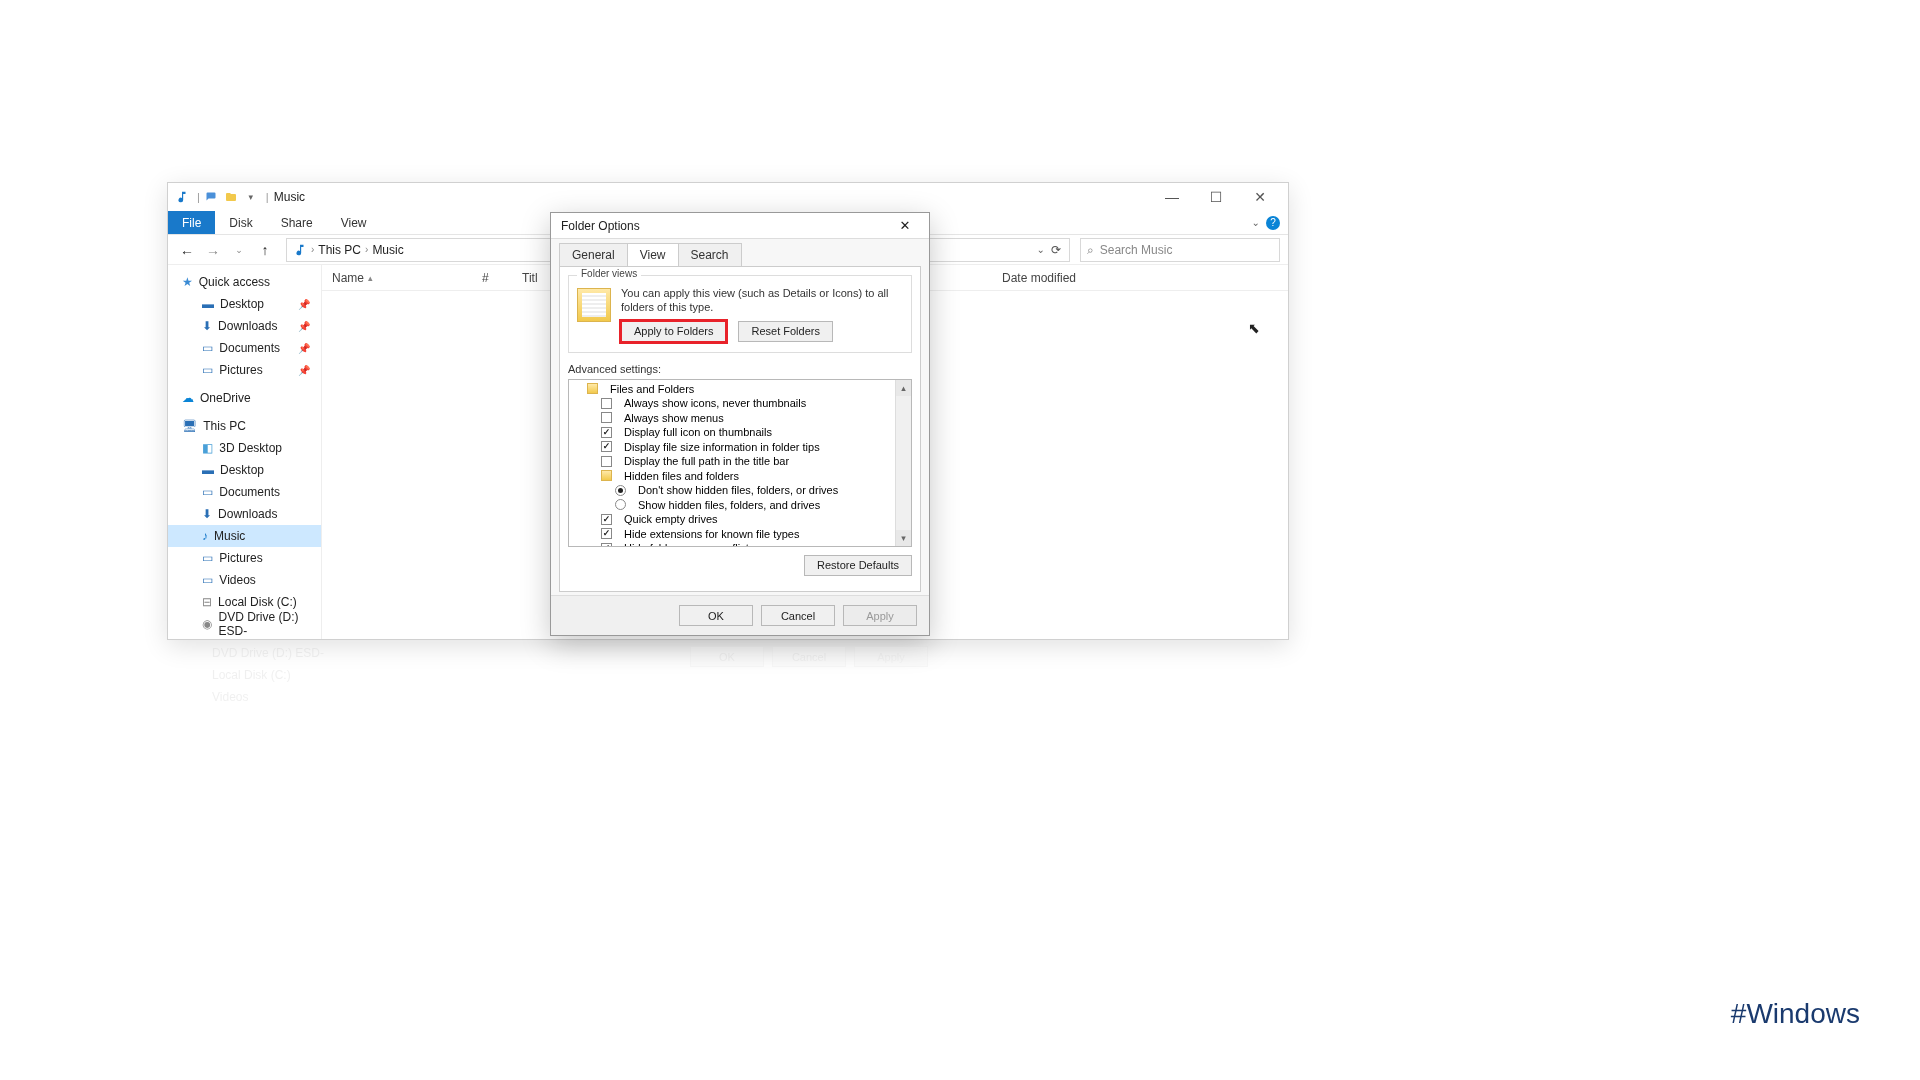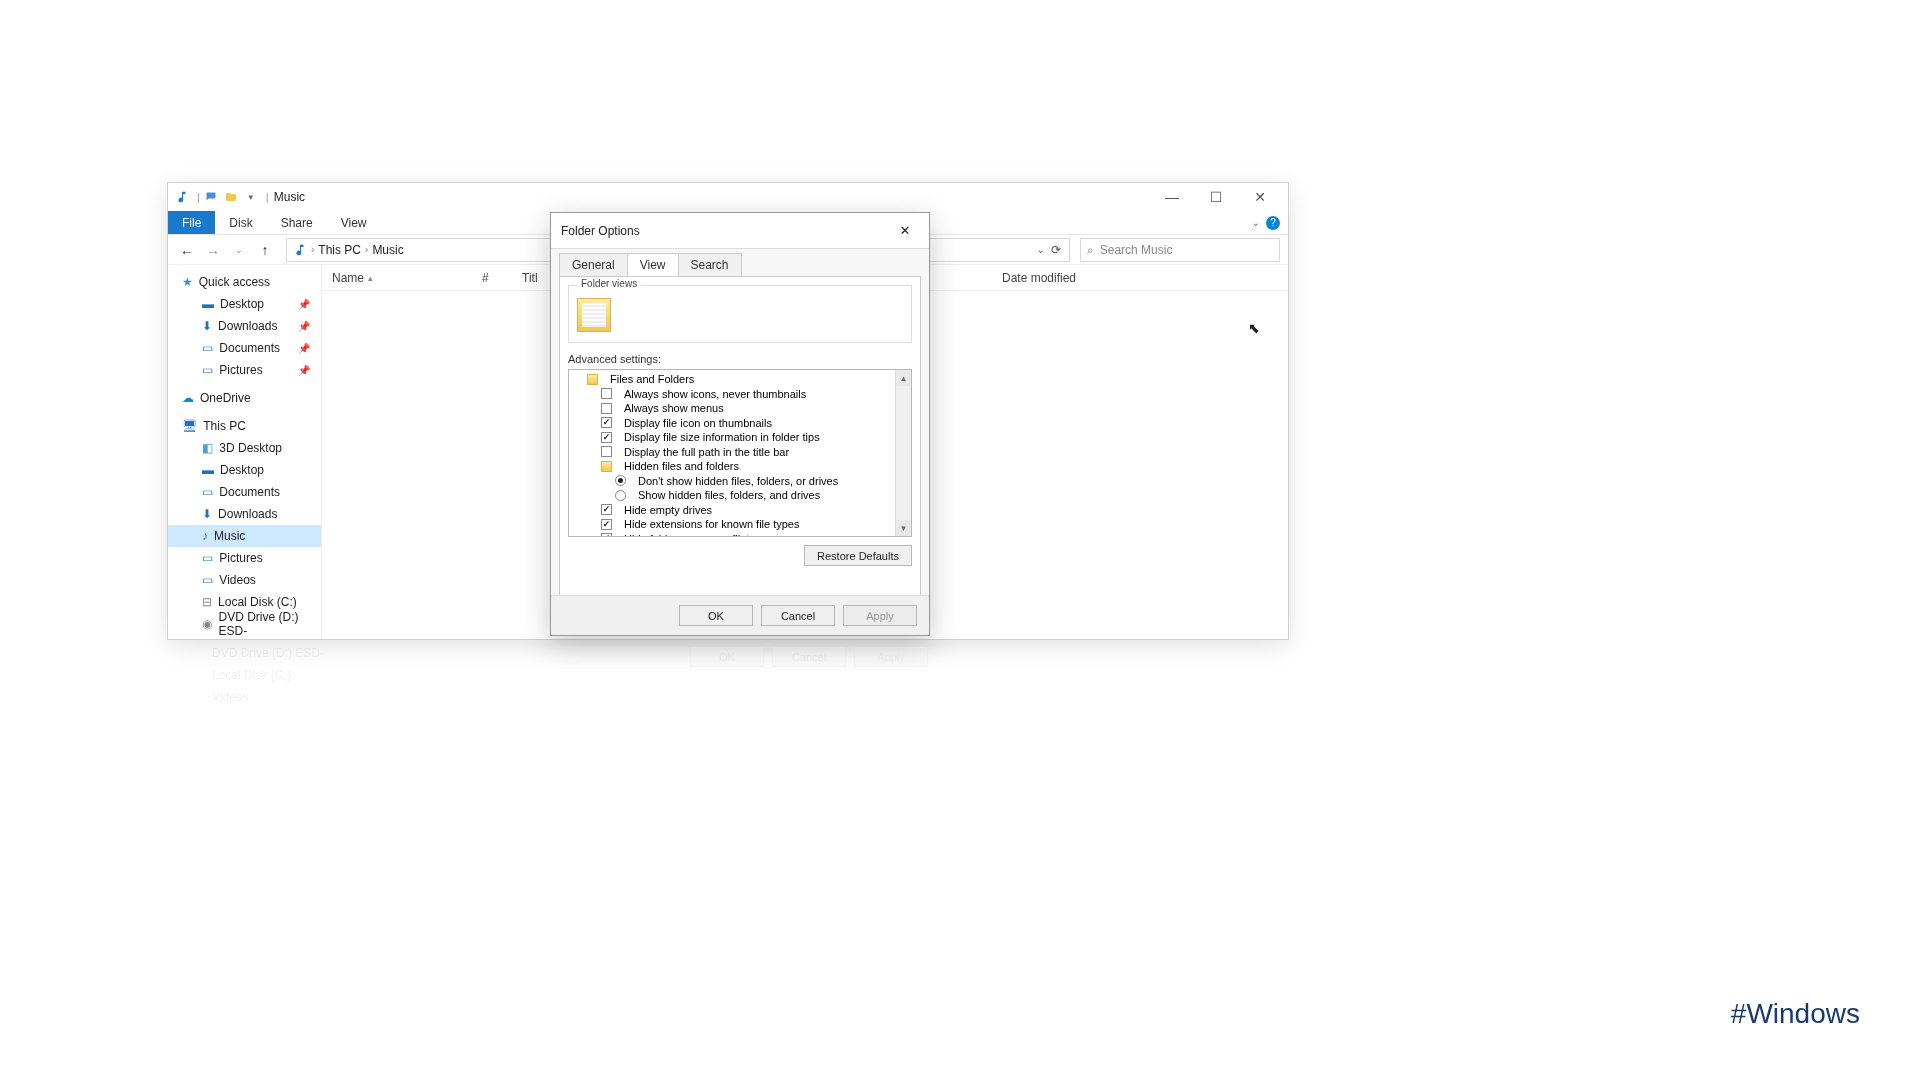--- a/index.html
+++ b/index.html
@@ -59,21 +59,21 @@
 
 
 .dialog {
   position:absolute;
   left:550px; top:212px;
   width:380px; height:424px;
   background:#f7f7f7;
   border:1px solid #999;
   box-shadow: 0 8px 28px rgba(0,0,0,0.22);
 }
-.dlg-title{height:36px;display:flex;align-items:center;padding:0 10px;font-size:12px;color:#222;background:#fff;border-bottom:1px solid #ddd;text-align:center;}
+.dlg-title{height:26px;display:flex;align-items:center;padding:0 10px;font-size:12px;color:#222;background:#fff;border-bottom:1px solid #ddd;text-align:center;}
 .dlg-close{margin-left:auto;width:28px;height:20px;display:flex;align-items:center;justify-content:center;font-size:13px;}
 .dlg-tabs{display:flex;align-items:flex-end;padding:4px 8px 0 8px;font-size:12px;background:#f7f7f7;}
 .dlg-tab{padding:4px 12px;border:1px solid #ccc;border-bottom:none;background:#f0f0f0;margin-right:-1px;position:relative;color:#333;}
 .dlg-tab.active{background:#fff;z-index:2;}
 .dlg-panel{margin:0 8px 8px 8px;background:#fff;border:1px solid #ccc;padding:8px;height:326px;position:relative;}
 
 .group{border:1px solid #ddd;padding:10px 8px 10px 8px;margin-bottom:10px;position:relative;}
 .group-label{position:absolute;top:-8px;left:8px;background:#fff;padding:0 4px;font-size:10px;color:#444;}
 .fv-row{display:flex;gap:10px;align-items:flex-start;}
 .fv-icon{width:34px;height:34px;background:linear-gradient(#ffe9a8,#f2c94c);border:1px solid #dcb44e;position:relative;margin-top:2px;}
@@ -268,20 +268,27 @@
     <div class="dlg-tab">General</div>
     <div class="dlg-tab active">View</div>
     <div class="dlg-tab">Search</div>
   </div>
   <div class="dlg-panel">
 
     <div class="group">
       <span class="group-label">Folder views</span>
       <div class="fv-row">
         <div class="fv-icon"></div>
+        <div style="flex:1">
+          <div class="fv-text">You can apply this view (such as Details or Icons) to all folders of this type.</div>
+          <div class="fv-buttons">
+            <div class="btn highlight">Apply to Folders</div>
+            <div class="btn">Reset Folders</div>
+          </div>
+        </div>
       </div>
     </div>
 
     <div class="adv-label">Advanced settings:</div>
     <div class="adv-list">
       <div class="adv-scroll">
         <div class="su">▴</div>
         <div class="sd">▾</div>
       </div>
       <div class="adv-inner">
@@ -292,21 +299,21 @@
         <div class="tree-row ind2">
             <span class="cb"></span>
             <span>Always show icons, never thumbnails</span>
           </div>
         <div class="tree-row ind2">
             <span class="cb"></span>
             <span>Always show menus</span>
           </div>
         <div class="tree-row ind2">
             <span class="cb chk"></span>
-            <span>Display file icon on thumbnails</span>
+            <span>Display full icon on thumbnails</span>
           </div>
         <div class="tree-row ind2">
             <span class="cb chk"></span>
             <span>Display file size information in folder tips</span>
           </div>
         <div class="tree-row ind2">
             <span class="cb"></span>
             <span>Display the full path in the title bar</span>
           </div>
         <div class="tree-row ind2">
@@ -316,21 +323,21 @@
         <div class="tree-row ind3">
             <span class="rb sel"></span>
             <span>Don't show hidden files, folders, or drives</span>
           </div>
         <div class="tree-row ind3">
             <span class="rb"></span>
             <span>Show hidden files, folders, and drives</span>
           </div>
         <div class="tree-row ind2">
             <span class="cb chk"></span>
-            <span>Hide empty drives</span>
+            <span>Quick empty drives</span>
           </div>
         <div class="tree-row ind2">
             <span class="cb chk"></span>
             <span>Hide extensions for known file types</span>
           </div>
         <div class="tree-row ind2">
             <span class="cb chk"></span>
             <span>Hide folder merge conflicts</span>
           </div>
       </div>

